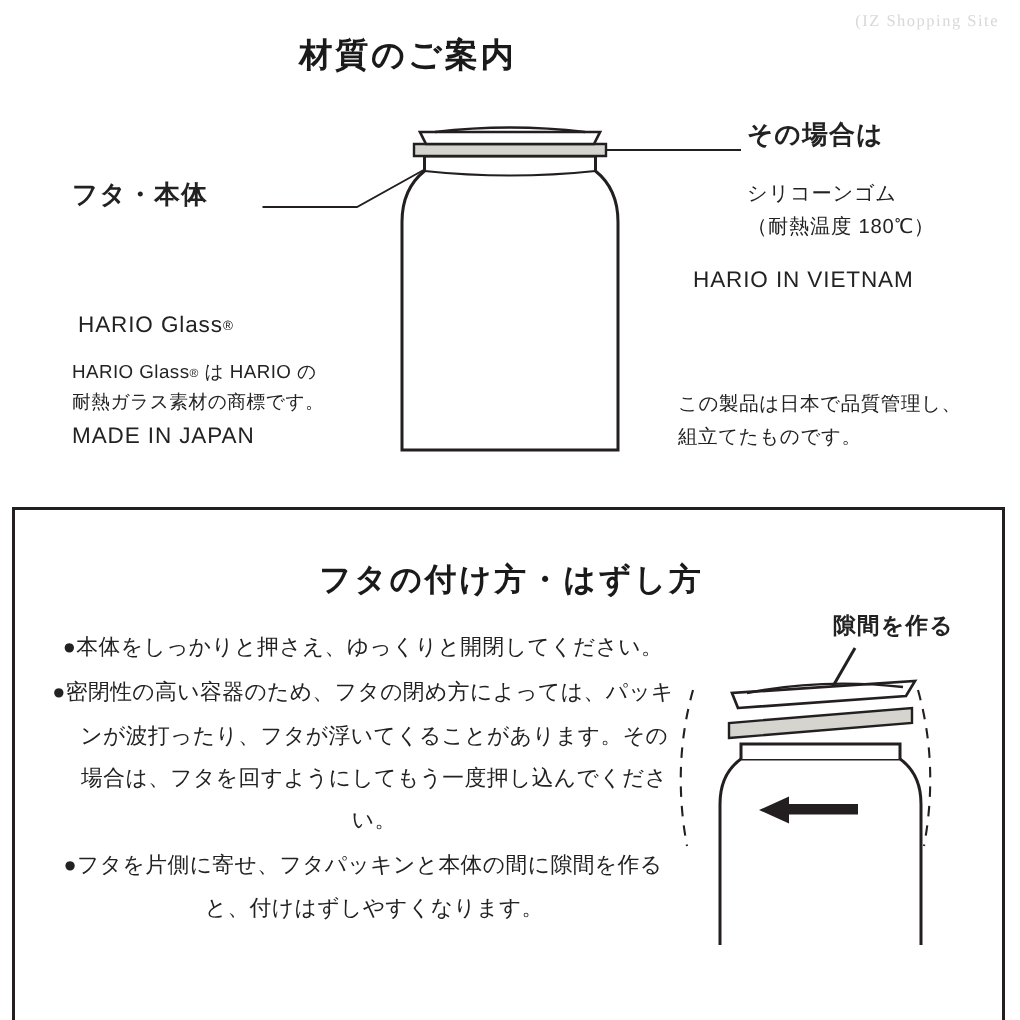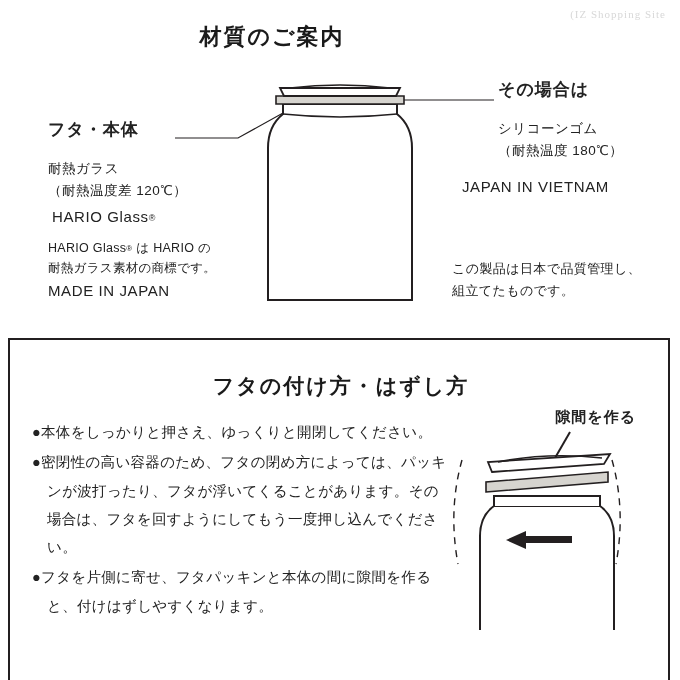--- a/index.html
+++ b/index.html
@@ -146,20 +146,21 @@
     top: 78px;
     width: 420px;
     font-size: 14.5px;
     line-height: 1.95;
     letter-spacing: 0.3px;
   }
   .bullets p {
     margin: 0 0 2px 0;
     text-indent: -15px;
     padding-left: 15px;
+    text-align: center;
   }
   .label-gap {
     position: absolute;
     right: 32px;
     top: 68px;
     font-size: 15px;
     font-weight: bold;
     letter-spacing: 1px;
   }
   .label-push {
@@ -194,28 +195,27 @@
     <path d="M283,114 Q340,120 397,114" fill="none" stroke="#231f20" stroke-width="1.4"></path>
 
     <path d="M276,104 L404,104 L404,96 L276,96 Z" fill="#d6d4cf" stroke="#231f20" stroke-width="1.6"></path>
 
     <path d="M284,96 L396,96 L400,88 L280,88 Z" fill="#ffffff" stroke="#231f20" stroke-width="1.8"></path>
     <path d="M280,88 L400,88" fill="none" stroke="#231f20" stroke-width="1.4"></path>
     <path d="M290,88 Q340,82 390,88" fill="none" stroke="#231f20" stroke-width="1.6"></path>
   </svg>
 
   <div class="label-lid-body">フタ・本体</div>
-  <div class="txt-left-1">耐熱ガラス<br>（耐熱温度差 120℃）</div>
   <div class="txt-hario">HARIO Glass<span class="reg">®</span></div>
   <div class="txt-left-2">HARIO Glass<span class="reg">®</span> は HARIO の<br>耐熱ガラス素材の商標です。</div>
   <div class="txt-made-jp">MADE IN JAPAN</div>
 
   <div class="label-packing">その場合は</div>
   <div class="txt-right-1">シリコーンゴム<br>（耐熱温度 180℃）</div>
-  <div class="txt-made-vn">JAPAN IN VIETNAM</div>
+  <div class="txt-made-vn">HARIO IN VIETNAM</div>
   <div class="txt-right-2">この製品は日本で品質管理し、<br>組立てたものです。</div>
 </div>
 
 <div class="section-bottom">
 
   <div class="title-sub">フタの付け方・はずし方</div>
 
   <div class="bullets">
     <p>●本体をしっかりと押さえ、ゆっくりと開閉してください。</p>
     <p>●密閉性の高い容器のため、フタの閉め方によっては、パッキンが波打ったり、フタが浮いてくることがあります。その場合は、フタを回すようにしてもう一度押し込んでください。</p>

